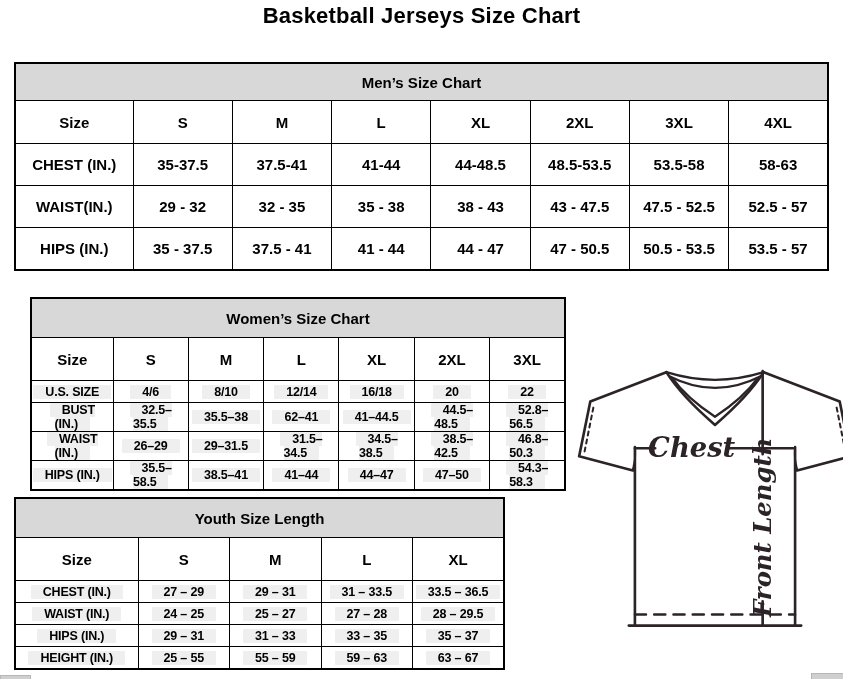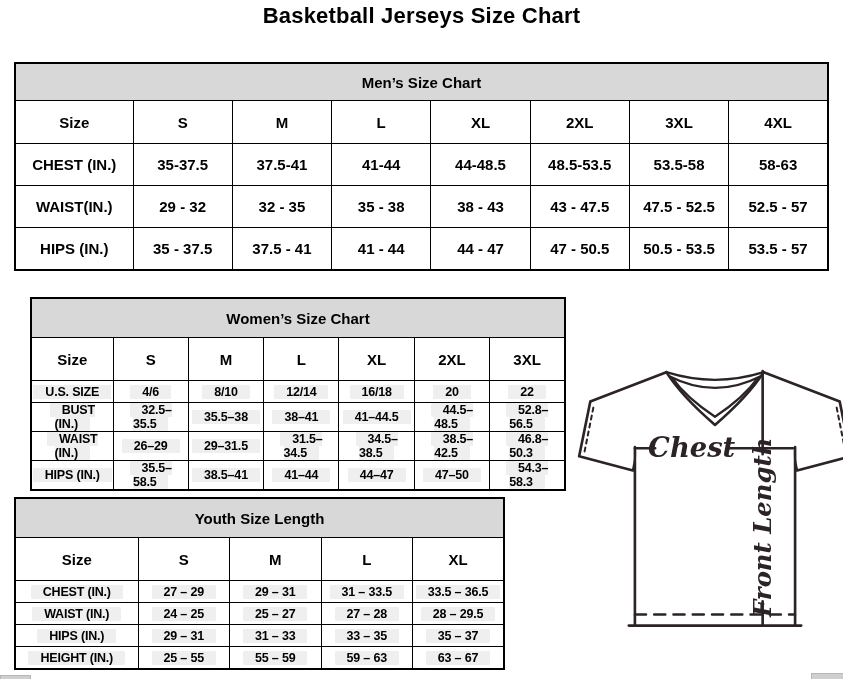--- a/index.html
+++ b/index.html
@@ -139,21 +139,21 @@
         <td><span class="hl">8/10</span></td>
         <td><span class="hl">12/14</span></td>
         <td><span class="hl">16/18</span></td>
         <td><span class="hl">20</span></td>
         <td><span class="hl">22</span></td>
       </tr>
       <tr class="datarow">
         <td class="rowlabel"><span class="hl">BUST (IN.)</span></td>
         <td><span class="hl">32.5–35.5</span></td>
         <td><span class="hl">35.5–38</span></td>
-        <td><span class="hl">38–41</span></td>
+        <td><span class="hl">62–41</span></td>
         <td><span class="hl">41–44.5</span></td>
         <td><span class="hl">44.5–48.5</span></td>
         <td><span class="hl">52.8–56.5</span></td>
       </tr>
       <tr class="datarow">
         <td class="rowlabel"><span class="hl">WAIST (IN.)</span></td>
         <td><span class="hl">26–29</span></td>
         <td><span class="hl">29–31.5</span></td>
         <td><span class="hl">31.5–34.5</span></td>
         <td><span class="hl">34.5–38.5</span></td>

